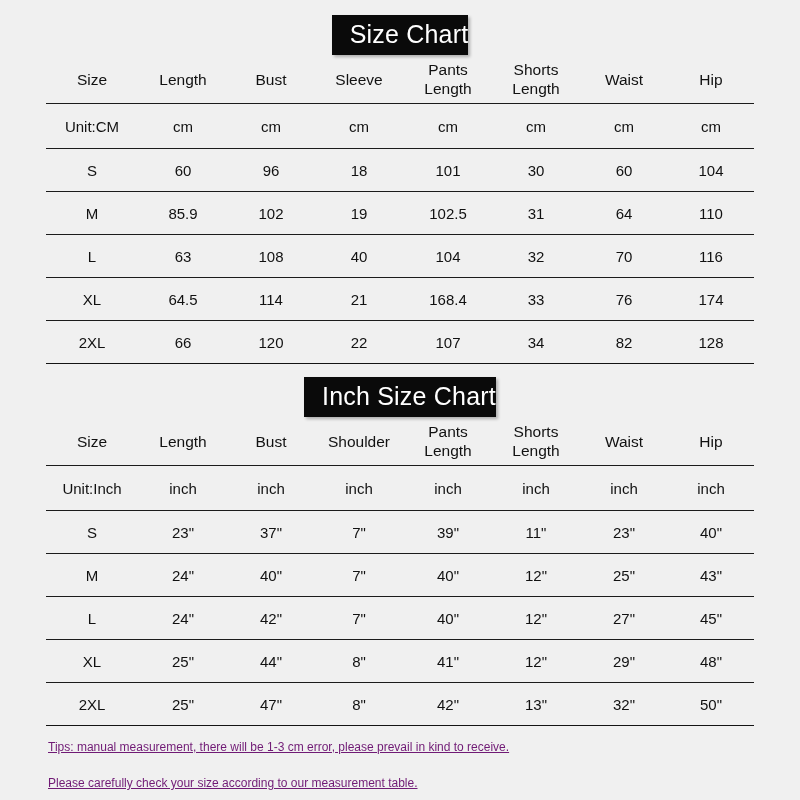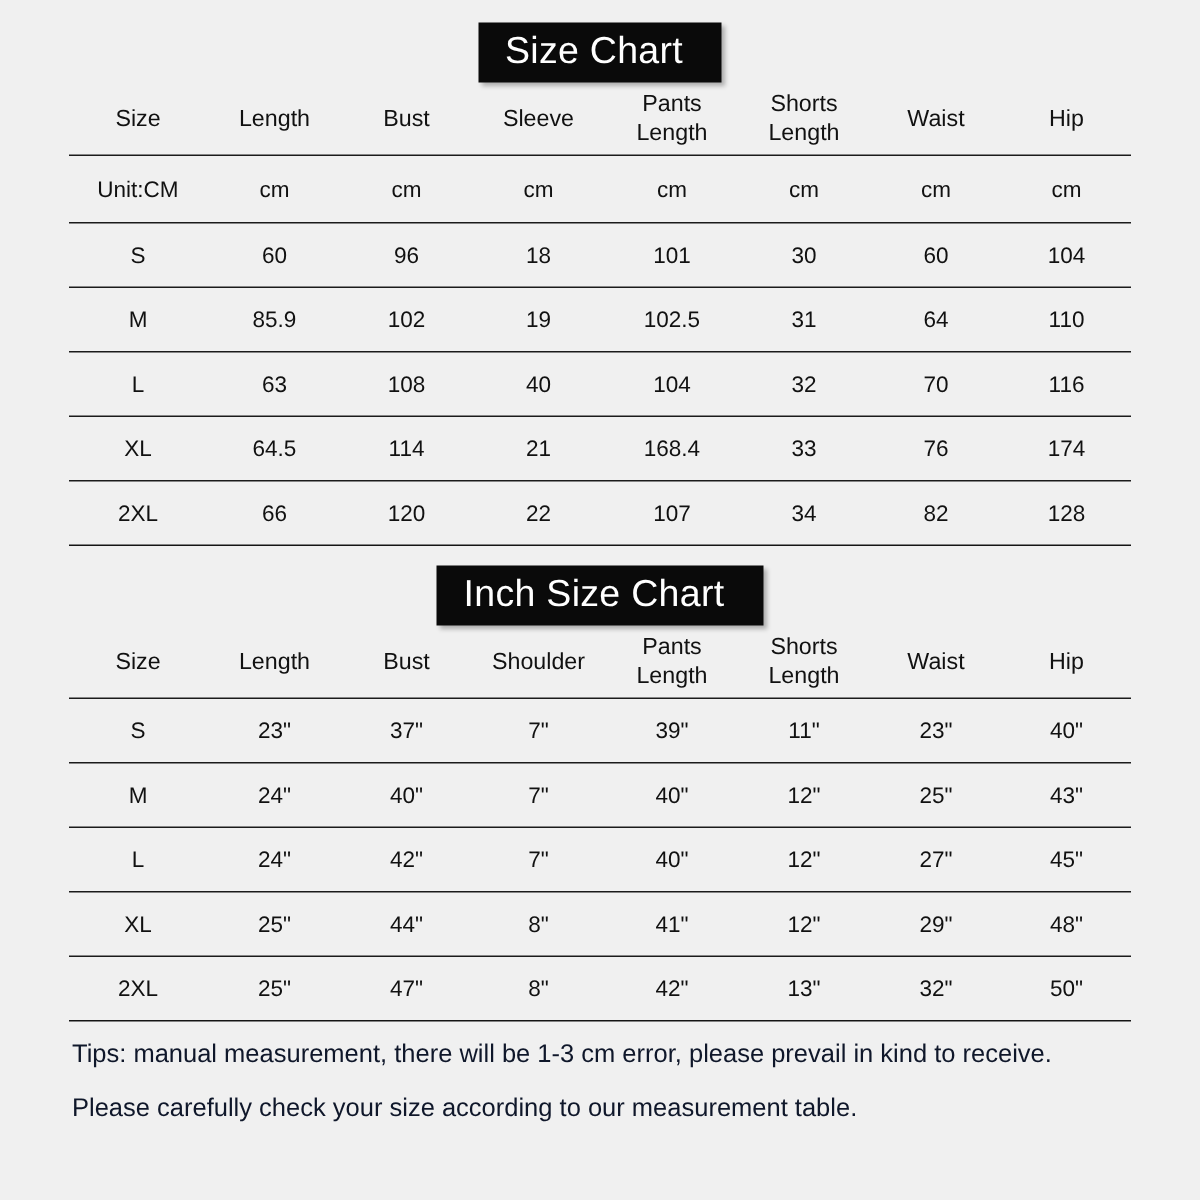--- a/index.html
+++ b/index.html
@@ -25,21 +25,21 @@
   .badge-row {
     display: flex;
     justify-content: center;
   }
   .badge {
     display: inline-block;
     background: #0a0a0a;
     color: #ffffff;
     font-size: 25px;
     line-height: 1;
-    padding: 7px 26px 8px 18px;
+    padding: 7px 0 8px 18px;
     letter-spacing: 0.2px;
     white-space: nowrap;
     box-shadow: 2px 2px 3px rgba(0,0,0,0.28);
   }
   #badge-size-chart { margin-top: 15px; }
   #badge-inch-chart { margin-top: 13px; text-align: center; }
 
   
   .table-wrap {
     width: 708px;
@@ -98,24 +98,25 @@
     line-height: 19px;
   }
 
   
   .notes {
     width: 708px;
     margin: 0 auto;
     padding-top: 13px;
   }
   .note-line {
-    font-size: 17px;
+    font-size: 12px;
     line-height: 17px;
-    color: #0f172a;
+    color: #701a75;
     padding: 0 0 0 2px;
+    text-decoration: underline;
   }
   .note-line + .note-line {
     margin-top: 19px;
   }
 </style>
 </head>
 <body>
 
 <div class="page">
 
@@ -246,20 +247,30 @@
           </th>
           <th>
             <span class="hdr-two-line">Shorts</span>
             <span class="hdr-two-line">Length</span>
           </th>
           <th>Waist</th>
           <th>Hip</th>
         </tr>
       </thead>
       <tbody>
+        <tr class="unit-row">
+          <td>Unit:Inch</td>
+          <td>inch</td>
+          <td>inch</td>
+          <td>inch</td>
+          <td>inch</td>
+          <td>inch</td>
+          <td>inch</td>
+          <td>inch</td>
+        </tr>
         <tr class="data-row">
           <td>S</td>
           <td>23"</td>
           <td>37"</td>
           <td>7"</td>
           <td>39"</td>
           <td>11"</td>
           <td>23"</td>
           <td>40"</td>
         </tr>

